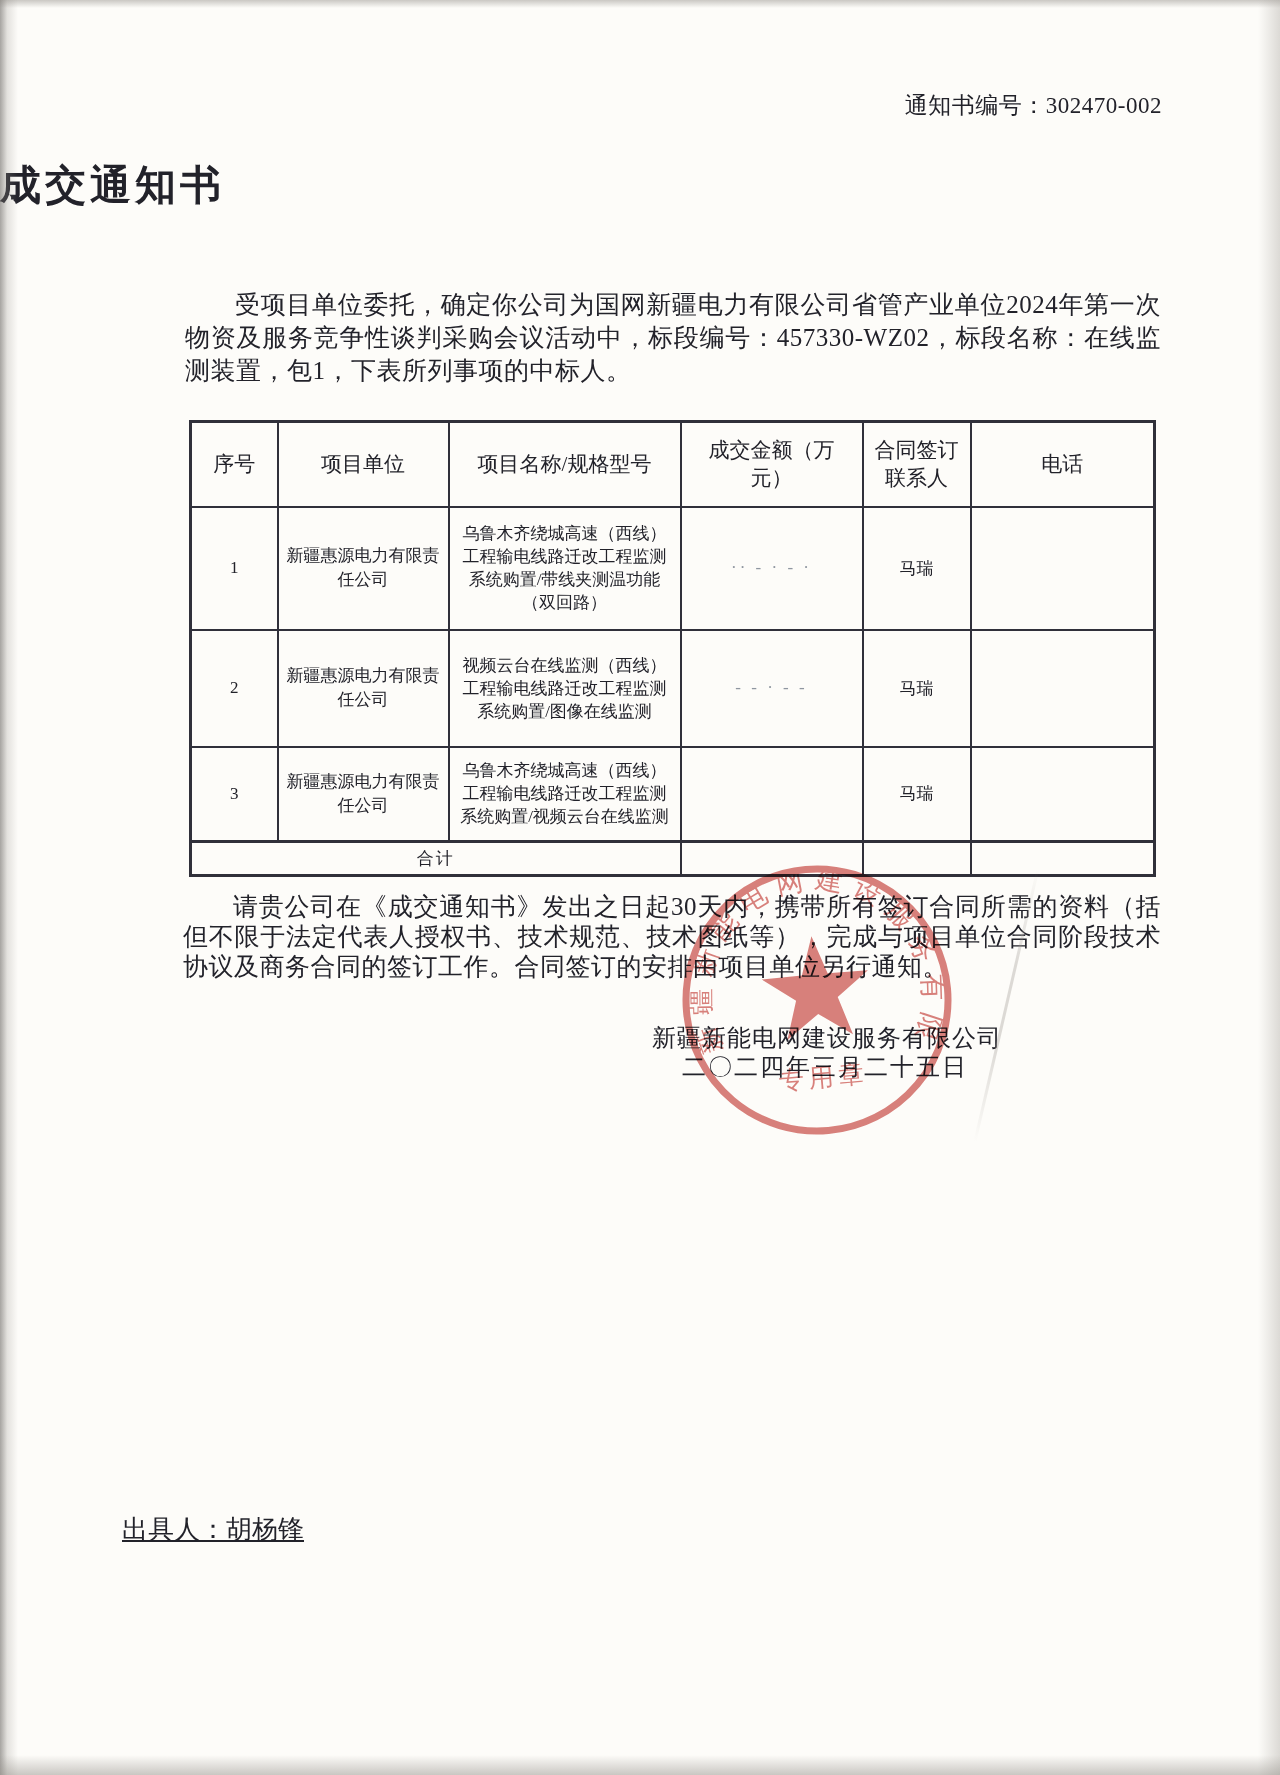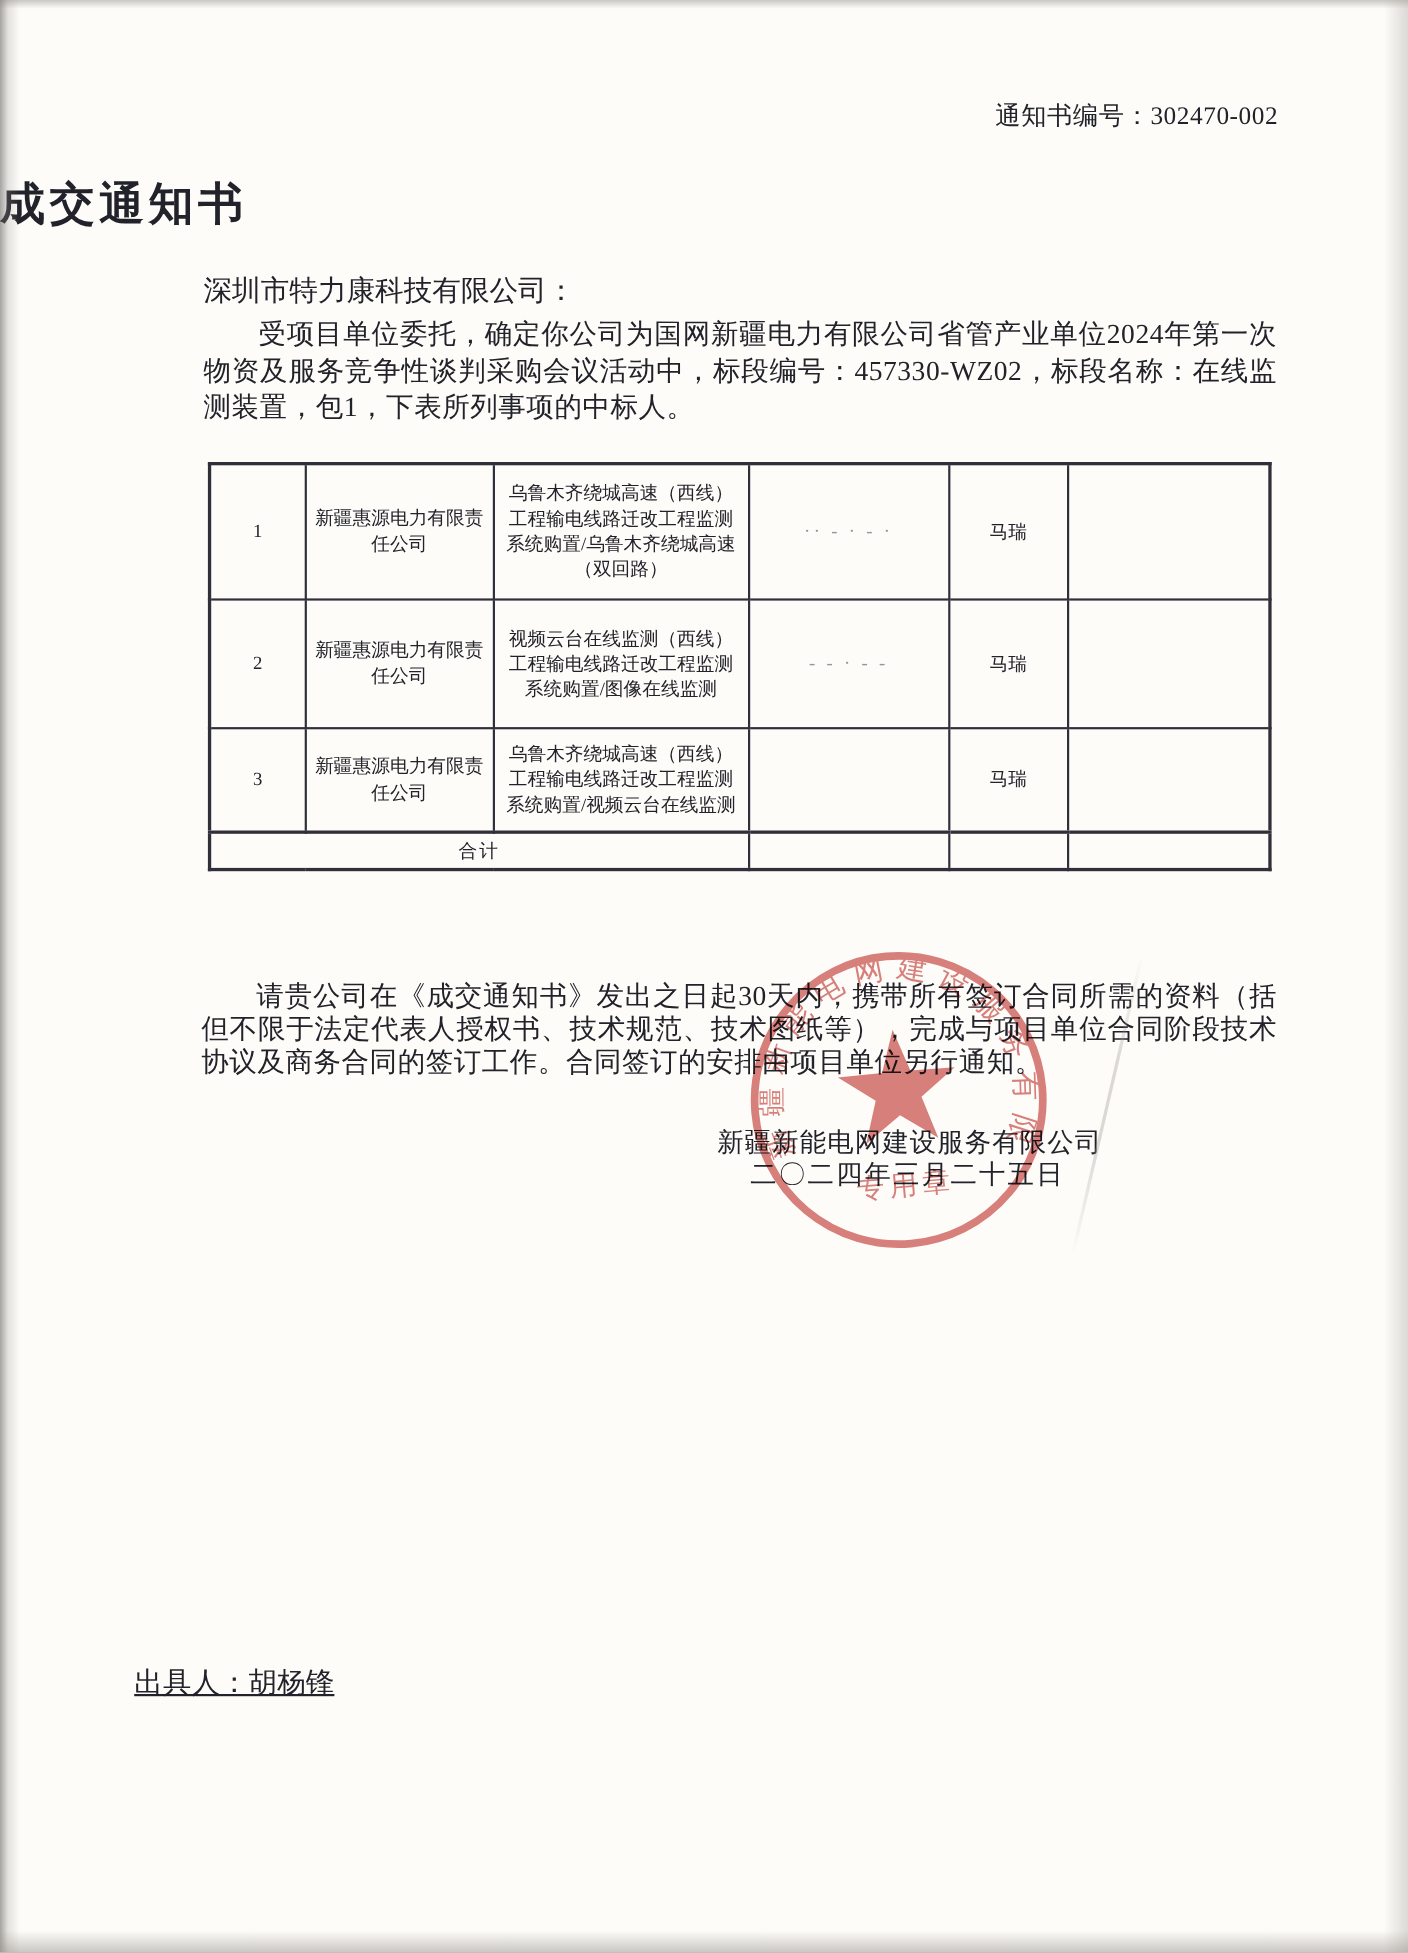--- a/index.html
+++ b/index.html
@@ -54,38 +54,47 @@
 </style>
 </head>
 <body>
 
 <div class="sheet">
 
   <div class="notice-no">通知书编号：302470-002</div>
 
   <h1 class="doc-title">成交通知书</h1>
 
-  <div class="addressee">深圳市特力康科技有限公司：</div>
 
   <p class="intro">受项目单位委托，确定你公司为国网新疆电力有限公司省管产业单位2024年第一次物资及服务竞争性谈判采购会议活动中，标段编号：457330-WZ02，标段名称：在线监测装置，包1，下表所列事项的中标人。</p>
 
   <table class="award">
     <colgroup>
       <col style="width:87px">
         <col style="width:171px">
         <col style="width:232px">
       <col style="width:182px">
         <col style="width:108px">
         <col style="width:184px">
     </colgroup>
     <tbody>
+      <tr class="hdr">
+        <th>序号</th>
+        <th>项目单位</th>
+        <th>项目名称/规格型号</th>
+        <th>成交金额（万
+元）</th>
+        <th>合同签订
+联系人</th>
+        <th>电话</th>
+      </tr>
       <tr class="r1">
         <td class="seq">1</td>
         <td class="unit">新疆惠源电力有限责任公司</td>
-        <td class="item">乌鲁木齐绕城高速（西线）工程输电线路迁改工程监测系统购置/乌鲁木齐绕城高速（双回路）</td>
+        <td class="item">乌鲁木齐绕城高速（西线）工程输电线路迁改工程监测系统购置/带线夹测温功能（双回路）</td>
         <td class="amount">·· - · - ·</td>
         <td class="contact">马瑞</td>
         <td class="phone"></td>
       </tr>
       <tr class="r2">
         <td class="seq">2</td>
         <td class="unit">新疆惠源电力有限责任公司</td>
         <td class="item">视频云台在线监测（西线）工程输电线路迁改工程监测系统购置/图像在线监测</td>
         <td class="amount">- - · - -</td>
         <td class="contact">马瑞</td>

